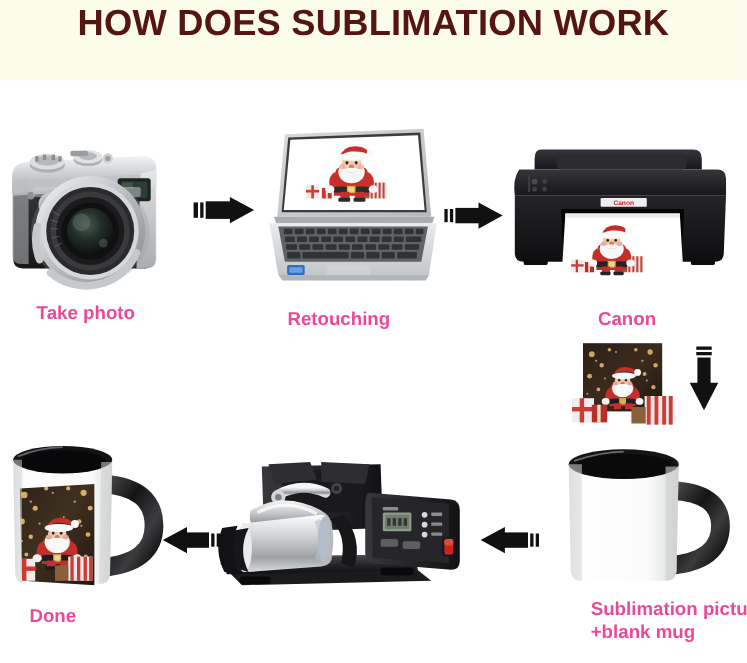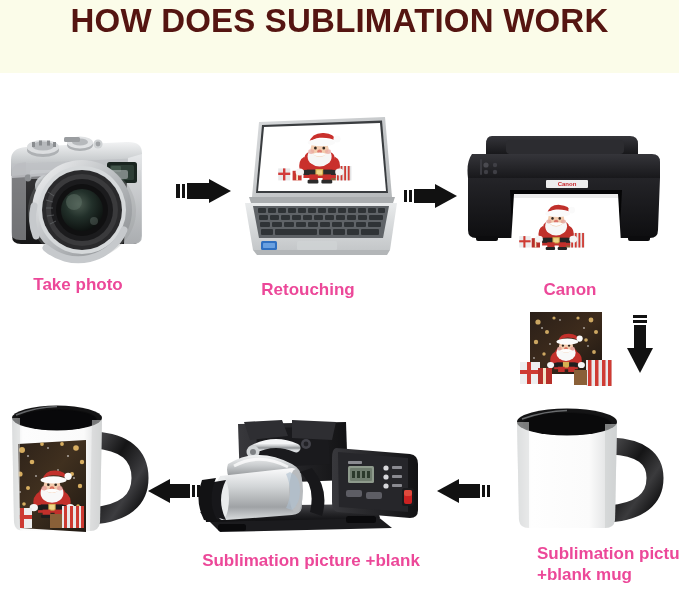--- a/index.html
+++ b/index.html
@@ -617,21 +617,20 @@
       <rect x="208" y="70" width="8" height="14" rx="2" fill="#cc2222"></rect>
       <rect x="208" y="70" width="8" height="6" rx="2" fill="#e04a3c"></rect>
 
       <path d="M6 60 Q-2 80 8 100 L22 102 Q10 82 20 58 Z" fill="#121214"></path>
 
       <rect x="22" y="104" width="28" height="7" rx="2.5" fill="#0a0a0c"></rect>
       <rect x="150" y="96" width="30" height="7" rx="2.5" fill="#0a0a0c"></rect>
     </svg>
   </div>
 
-  <div class="label" style="left:180px;top:550px;width:262px;">Sublimation picture +blank</div>
 
   <div class="arrow" style="left:146px;top:478px;">
     <svg width="56" height="26" viewBox="0 0 56 26">
       <path d="M24 1 L2 13 L24 25 Z" fill="#111111"></path>
       <rect x="23" y="6" width="21" height="14" fill="#111111"></rect>
       <rect x="46" y="7" width="3" height="12" fill="#111111"></rect>
       <rect x="51" y="7" width="3" height="12" fill="#111111"></rect>
     </svg>
   </div>
 
@@ -734,14 +733,15 @@
       <ellipse cx="55" cy="22" rx="45" ry="12.5" fill="#131314"></ellipse>
       <ellipse cx="55" cy="23.5" rx="40" ry="10.5" fill="#0c0c0d"></ellipse>
       <ellipse cx="55" cy="24" rx="39" ry="10" fill="#08080a"></ellipse>
       <path d="M14 19 Q34 11 55 10.5" fill="none" stroke="#8d9093" stroke-width="1.5" opacity="0.65"></path>
 
       <path d="M10 22 L18 22 L18 134 Q13 134 12 126 Z" fill="#d5d7d8" opacity="0.5"></path>
       <path d="M90 24 L100 24 L98 126 Q97 135 88 135 Z" fill="#cfd1d2" opacity="0.55"></path>
     </svg>
   </div>
 
+  <div class="label" style="left:2px;top:549px;width:92px;">Done</div>
 
 </div>
 
 </body></html>

